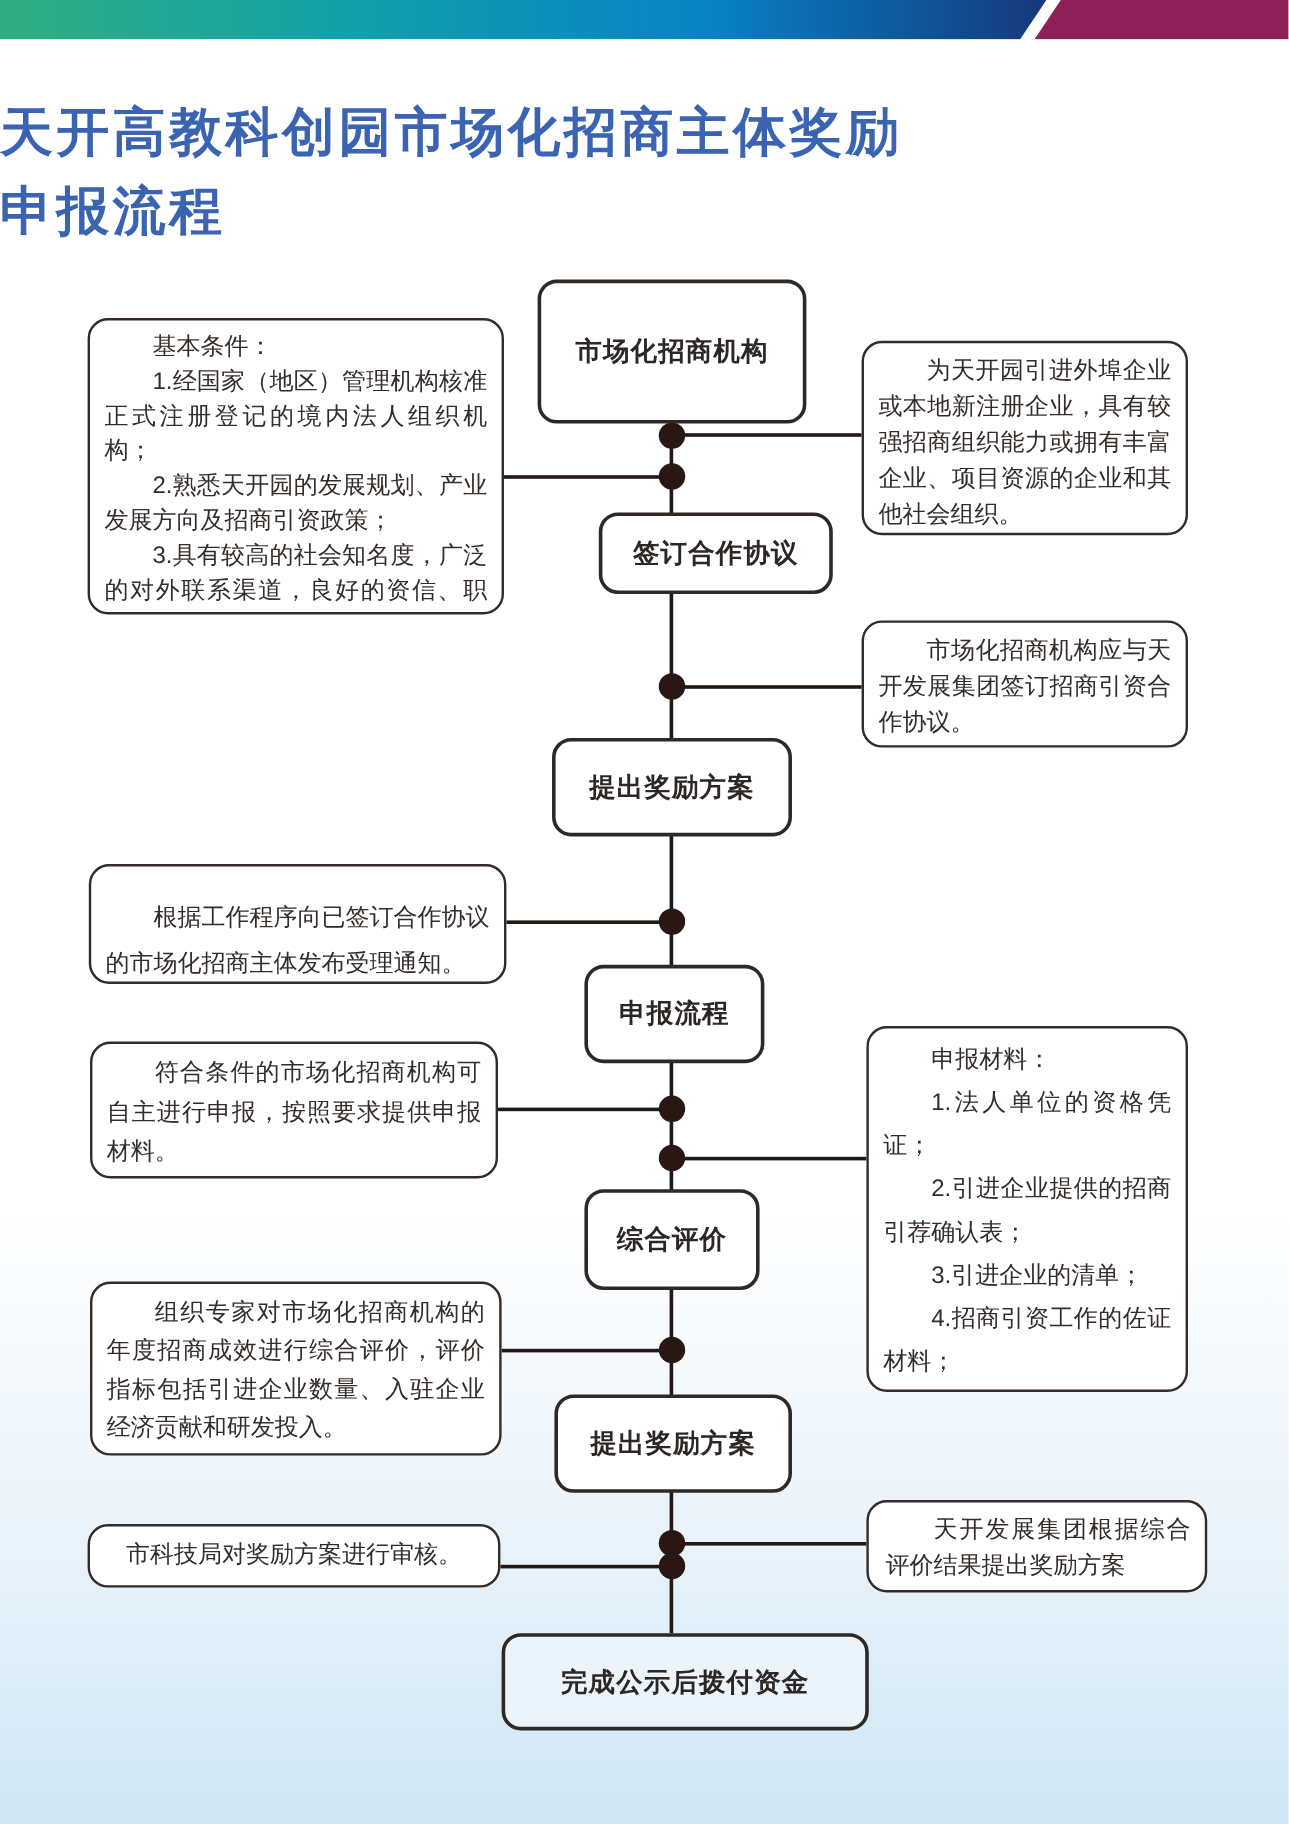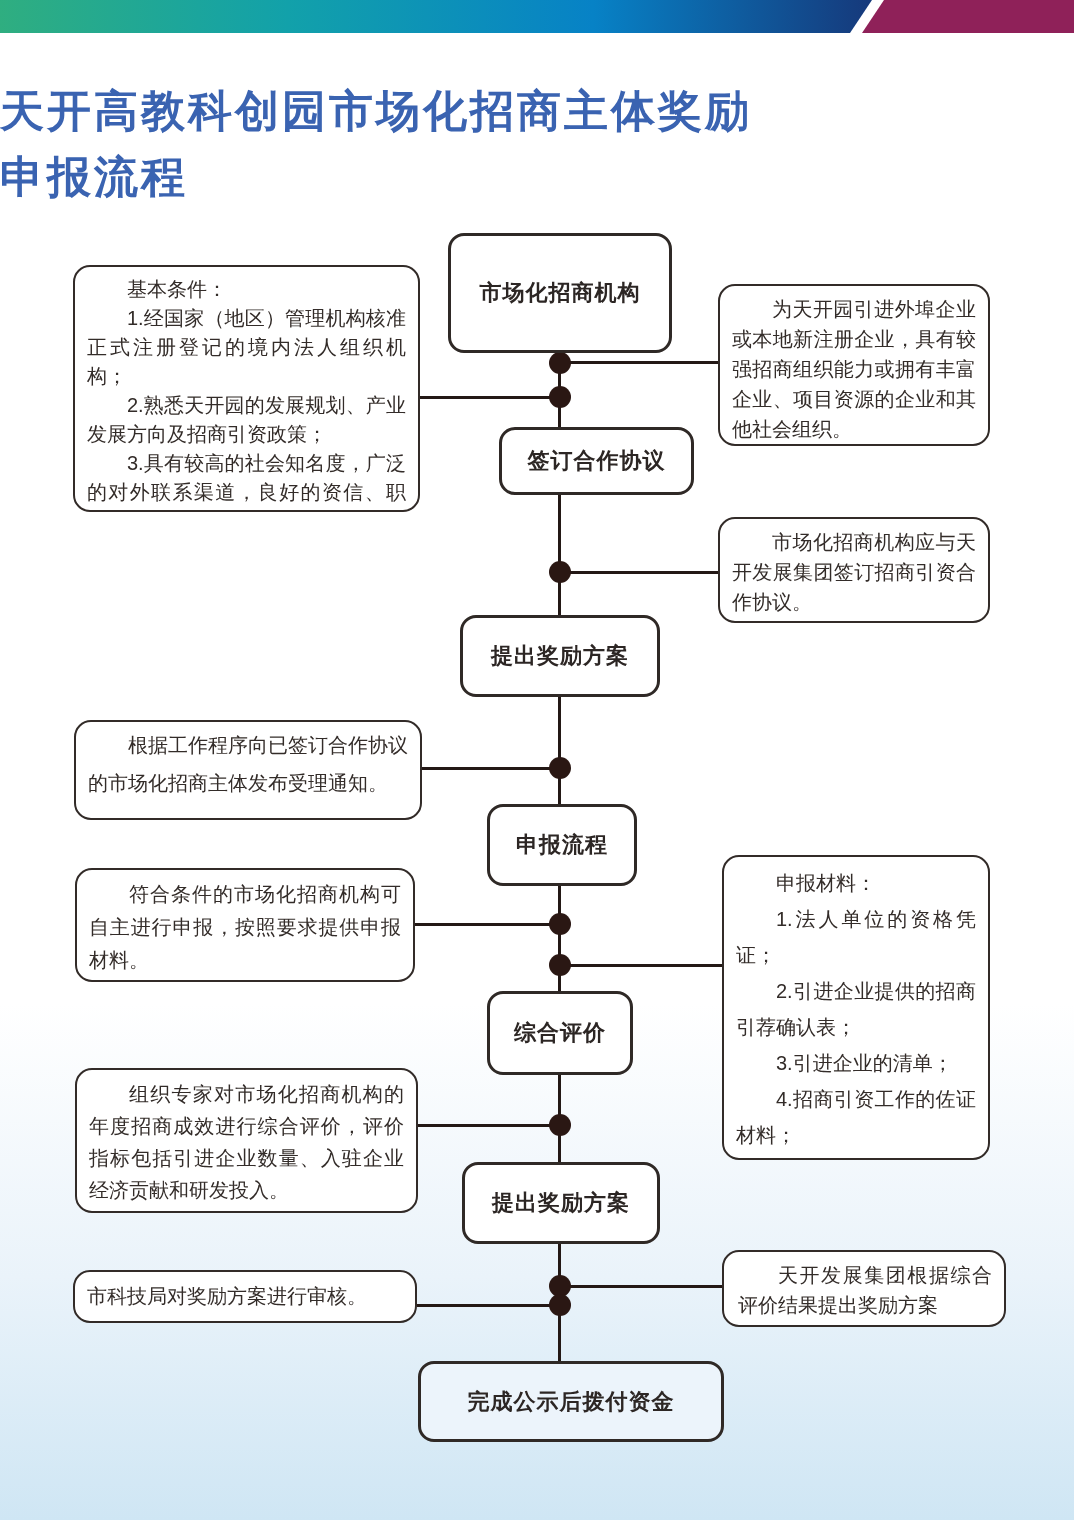--- a/index.html
+++ b/index.html
@@ -53,28 +53,28 @@
 
   
   .note {
     position:absolute; box-sizing:border-box;
     background:#ffffff; border:2.5px solid #322b28; border-radius:17px;
     padding:8px 12px; overflow:hidden;
     font-size:20px; color:#332c29;
     text-align:justify; text-justify:inter-character;
   }
   .note p { margin:0; text-indent:2em; }
-  .note p.center { text-indent:0; }
+  .note p.center { text-indent:0; text-align:center; }
   .lh29 p { line-height:29px; }
   .lh30 p { line-height:30px; }
   .lh32 p { line-height:32px; }
   .lh33 p { line-height:33px; }
   .lh36 p { line-height:36px; }
   .lh38 p { line-height:38px; }
-  .pt10 { padding-top:4px; }
+  .pt10 { padding-top:24px; }
 </style>
 </head>
 <body>
 
 <div class="canvas">
 
   <div class="banner">
     <div class="banner-gradient"></div>
     <div class="banner-accent"></div>
   </div>

